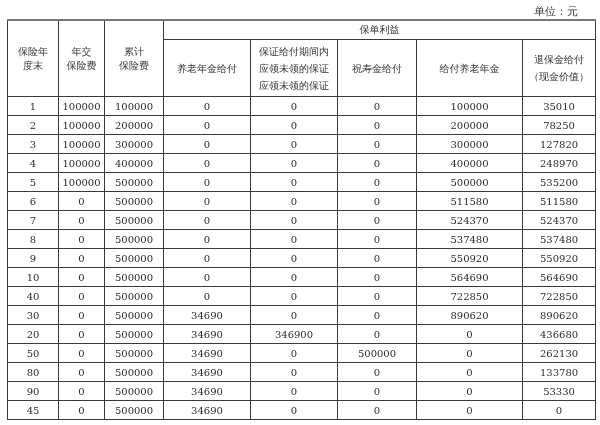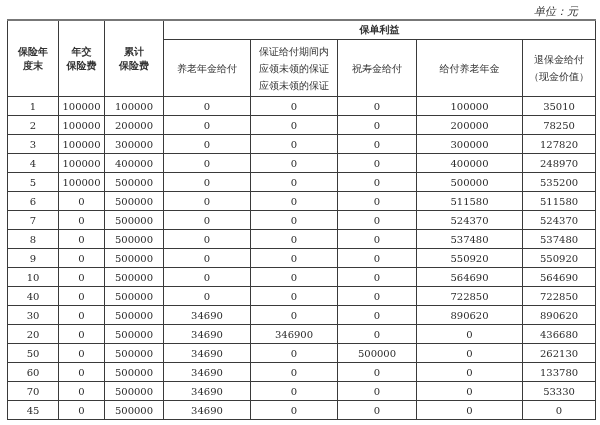--- a/index.html
+++ b/index.html
@@ -2,34 +2,34 @@
 <html><head>
   <meta charset="utf-8">
   <style>
     html, body { margin: 0; padding: 0; background: #ffffff; }
     body {
       width: 600px; height: 425px; position: relative; overflow: hidden;
       font-family: "DejaVu Serif", "Liberation Serif", serif;
       color: #2a2a2a;
     }
     .unit {
-      position: absolute; right: 22px; top: 4px; font-size: 11px; color: #333; font-style: italic;
+      position: absolute; right: 22px; top: 4px; font-size: 11px; color: #333;
     }
     table {
       position: absolute; left: 7px; top: 19px;
       border-collapse: collapse; table-layout: fixed;
       width: 588px;
       font-size: 10px;
     }
     th, td {
       border: 1px solid #3a3a3a;
       text-align: center; vertical-align: middle;
       padding: 0; font-weight: normal;
     }
-    thead tr.r1 th { height: 18px; font-weight: bold; }
+    thead tr.r1 th { height: 18px; }
     thead tr.r2 th { height: 56px; line-height: 17px; }
     tbody td { height: 18px; line-height: 17px; }
     th { color: #333; }
     .tl { border-top: 2px solid #777; }
   </style>
 </head>
 <body>
 
 <div class="unit">单位：元</div>
 
@@ -204,31 +204,31 @@
         <td>50</td>
         <td>0</td>
         <td>500000</td>
         <td>34690</td>
         <td>0</td>
         <td>500000</td>
         <td>0</td>
         <td>262130</td>
       </tr>
       <tr>
-        <td>60</td>
+        <td>80</td>
         <td>0</td>
         <td>500000</td>
         <td>34690</td>
         <td>0</td>
         <td>0</td>
         <td>0</td>
         <td>133780</td>
       </tr>
       <tr>
-        <td>70</td>
+        <td>90</td>
         <td>0</td>
         <td>500000</td>
         <td>34690</td>
         <td>0</td>
         <td>0</td>
         <td>0</td>
         <td>53330</td>
       </tr>
       <tr>
         <td>45</td>

